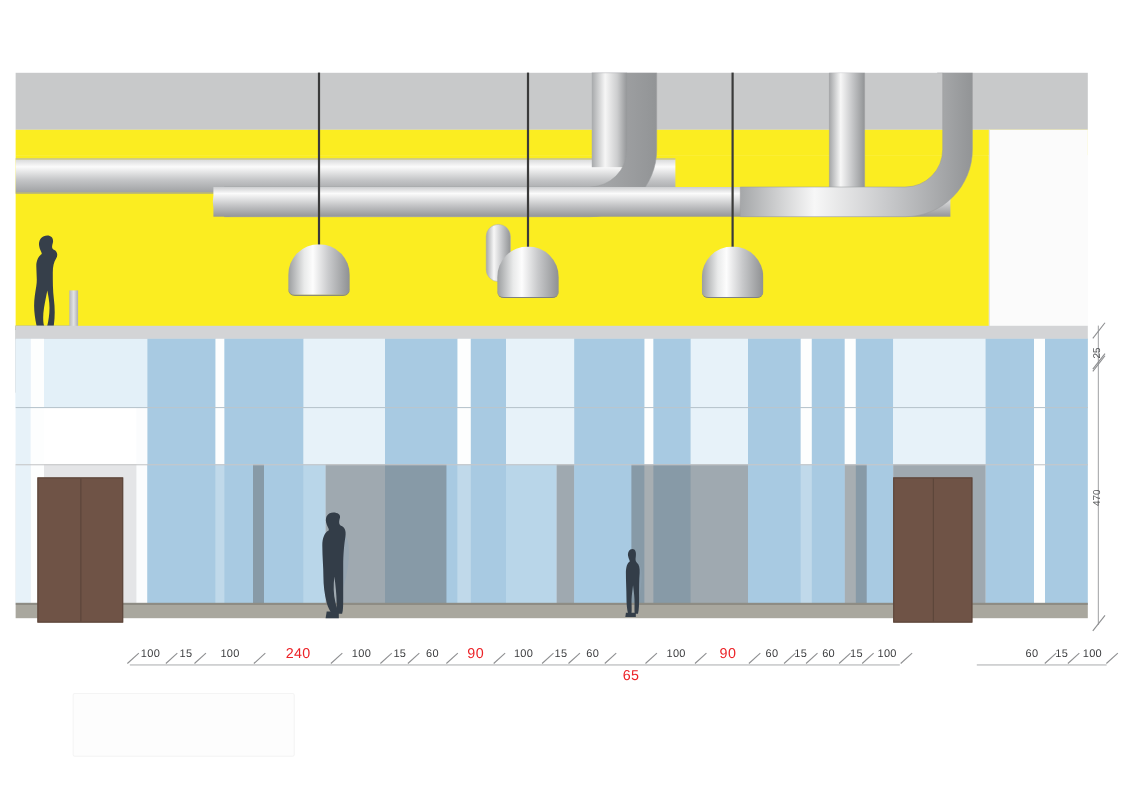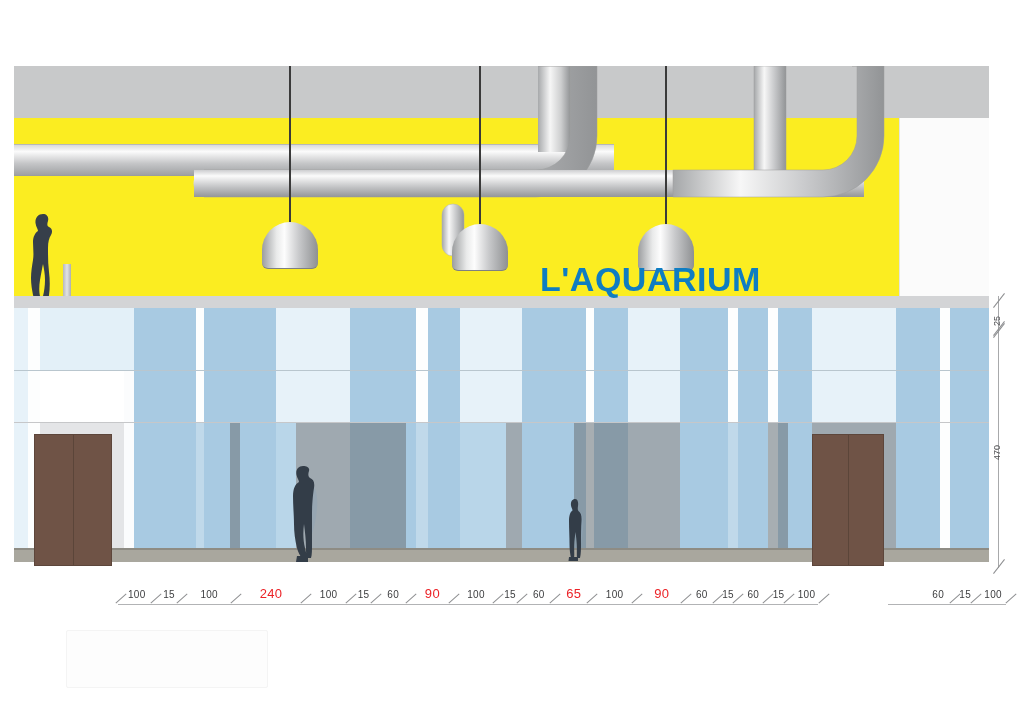--- a/index.html
+++ b/index.html
@@ -247,21 +247,20 @@
   <svg class="person" style="left:566px;top:497px;width:22px;height:66px;" viewBox="0 0 22 66">
     <path fill="#8fa4b5" opacity="0.5" d="M13,14 C17,16 18,24 17,34 C16,42 15,48 14,52 L11,52 C13,44 14,30 13,22 Z"></path>
     <path fill="#333d48" d="M9,2 C6,2 4.5,5 5,8.5 C5.4,11 6.5,12 6.5,13.5
       C4,15 3,19 3,24 C3,32 3.5,40 3.5,46 C3.5,52 4,57 5,61
       L8,61 C8.6,58 8,53 8.2,48 C8.4,43 9,39 9.5,35 C10,39 10.6,43 10.8,48
       C11,53 10.6,58 11,61 L14,61 C15,57 15,52 15,46 C15,38 15,30 15.5,24
       C15.8,19 15,16 13,14.5 C11.6,13.6 11.6,11.5 12,9 C12.6,5 11.6,2 9,2 Z"></path>
     <path fill="#333d48" d="M3,60 L12,60 L12,64 L2.5,64 Z"></path>
   </svg>
 
-  <div class="title">L'AQUARIUM</div>
 
   <div>
     <div class="vdim"></div>
     <div id="vdim-items">
         <div class="vdim-label" style="left: 992px; top: 326px;">25</div>
         <div class="vdim-tick" style="left: 990px; top: 300px;"></div>
         <div class="vdim-tick" style="left: 990px; top: 328px;"></div>
         <div class="vdim-label" style="left: 992px; top: 460px;">470</div>
         <div class="vdim-tick" style="left: 990px; top: 330px;"></div>
         <div class="vdim-tick" style="left: 990px; top: 566px;"></div>
@@ -287,21 +286,21 @@
         <div class="hdim-val" style="left: 375.728px; width: 34.88px;">60</div>
         <div class="hdim-tick" style="left: 403.608px;"></div>
         <div class="hdim-val hl" style="left: 410.608px; width: 43.6px;">90</div>
         <div class="hdim-tick" style="left: 447.208px;"></div>
         <div class="hdim-val" style="left: 454.208px; width: 43.6px;">100</div>
         <div class="hdim-tick" style="left: 490.808px;"></div>
         <div class="hdim-val" style="left: 497.808px; width: 24.416px;">15</div>
         <div class="hdim-tick" style="left: 515.224px;"></div>
         <div class="hdim-val" style="left: 522.224px; width: 33.136px;">60</div>
         <div class="hdim-tick" style="left: 548.36px;"></div>
-        <div class="hdim-val hl" style="left: 555.36px; width: 36.624px;">65</div>
+        <div class="hdim-val hl" style="left: 555.36px; width: 36.624px; margin-top: 20px;">65</div>
         <div class="hdim-tick" style="left: 584.984px;"></div>
         <div class="hdim-val" style="left: 591.984px; width: 45.344px;">100</div>
         <div class="hdim-tick" style="left: 630.328px;"></div>
         <div class="hdim-val hl" style="left: 637.328px; width: 48.832px;">90</div>
         <div class="hdim-tick" style="left: 679.16px;"></div>
         <div class="hdim-val" style="left: 686.16px; width: 31.392px;">60</div>
         <div class="hdim-tick" style="left: 710.552px;"></div>
         <div class="hdim-val" style="left: 717.552px; width: 20.928px;">15</div>
         <div class="hdim-tick" style="left: 731.48px;"></div>
         <div class="hdim-val" style="left: 738.48px; width: 29.648px;">60</div>

